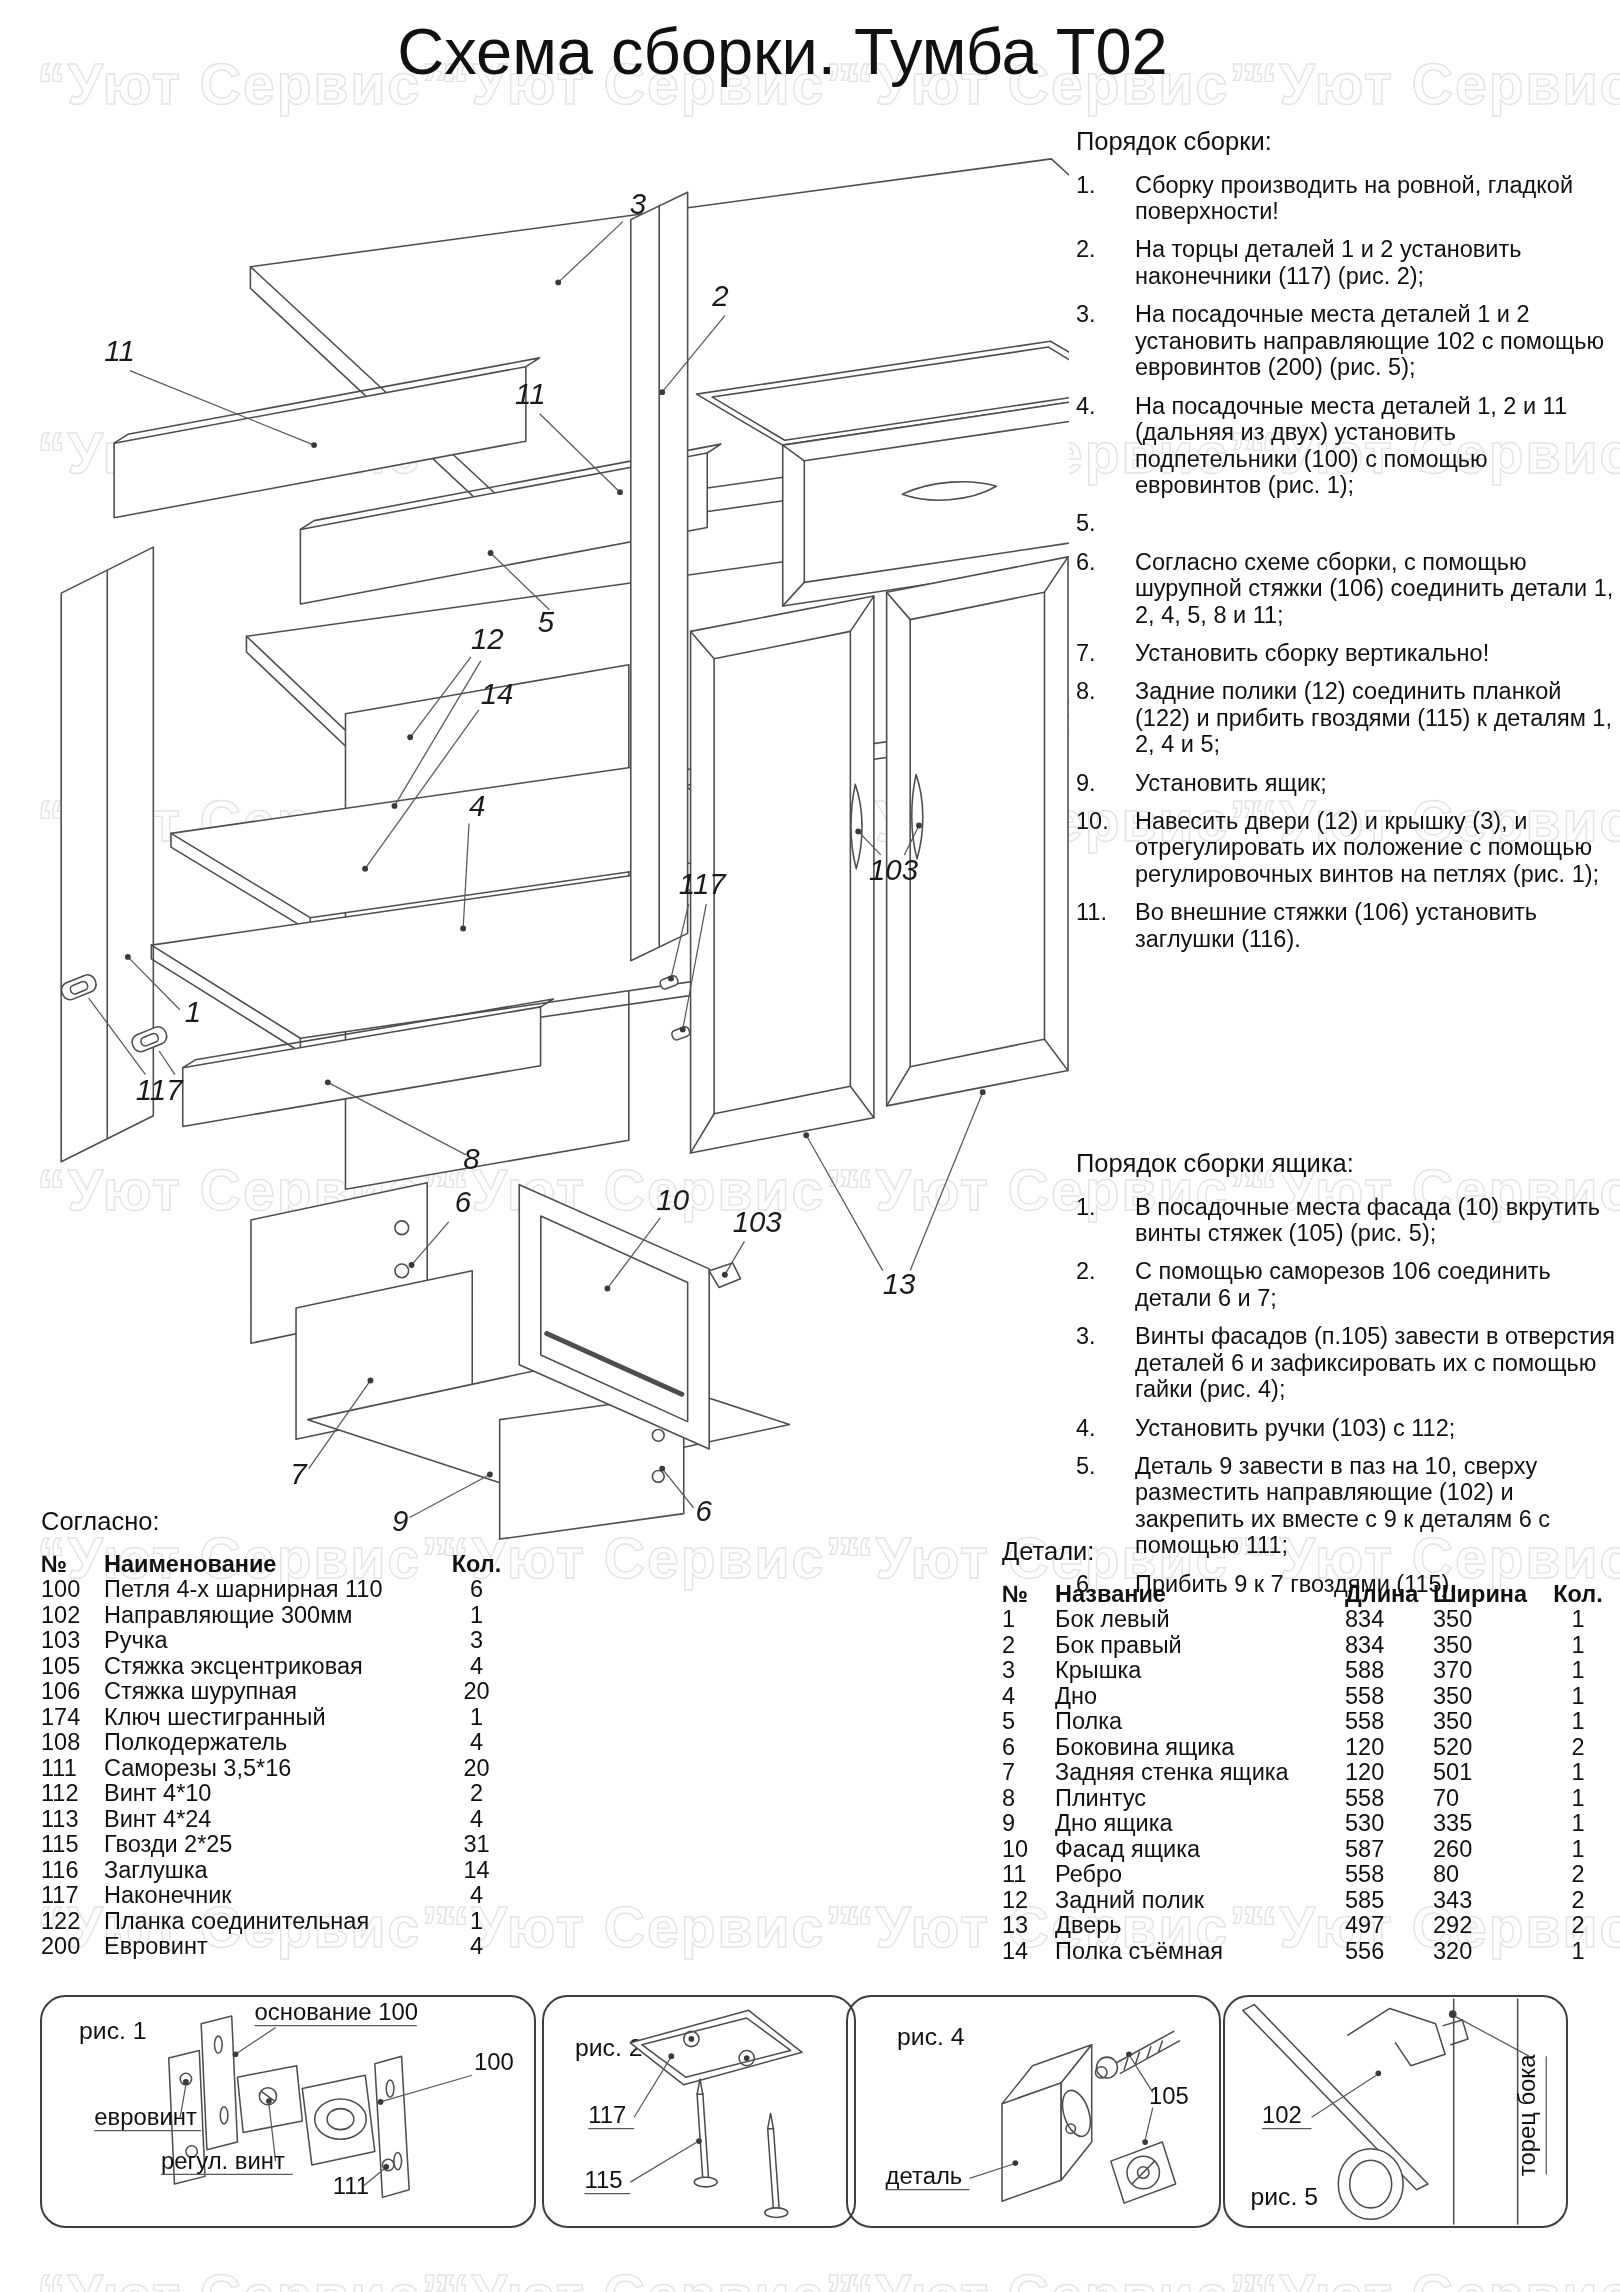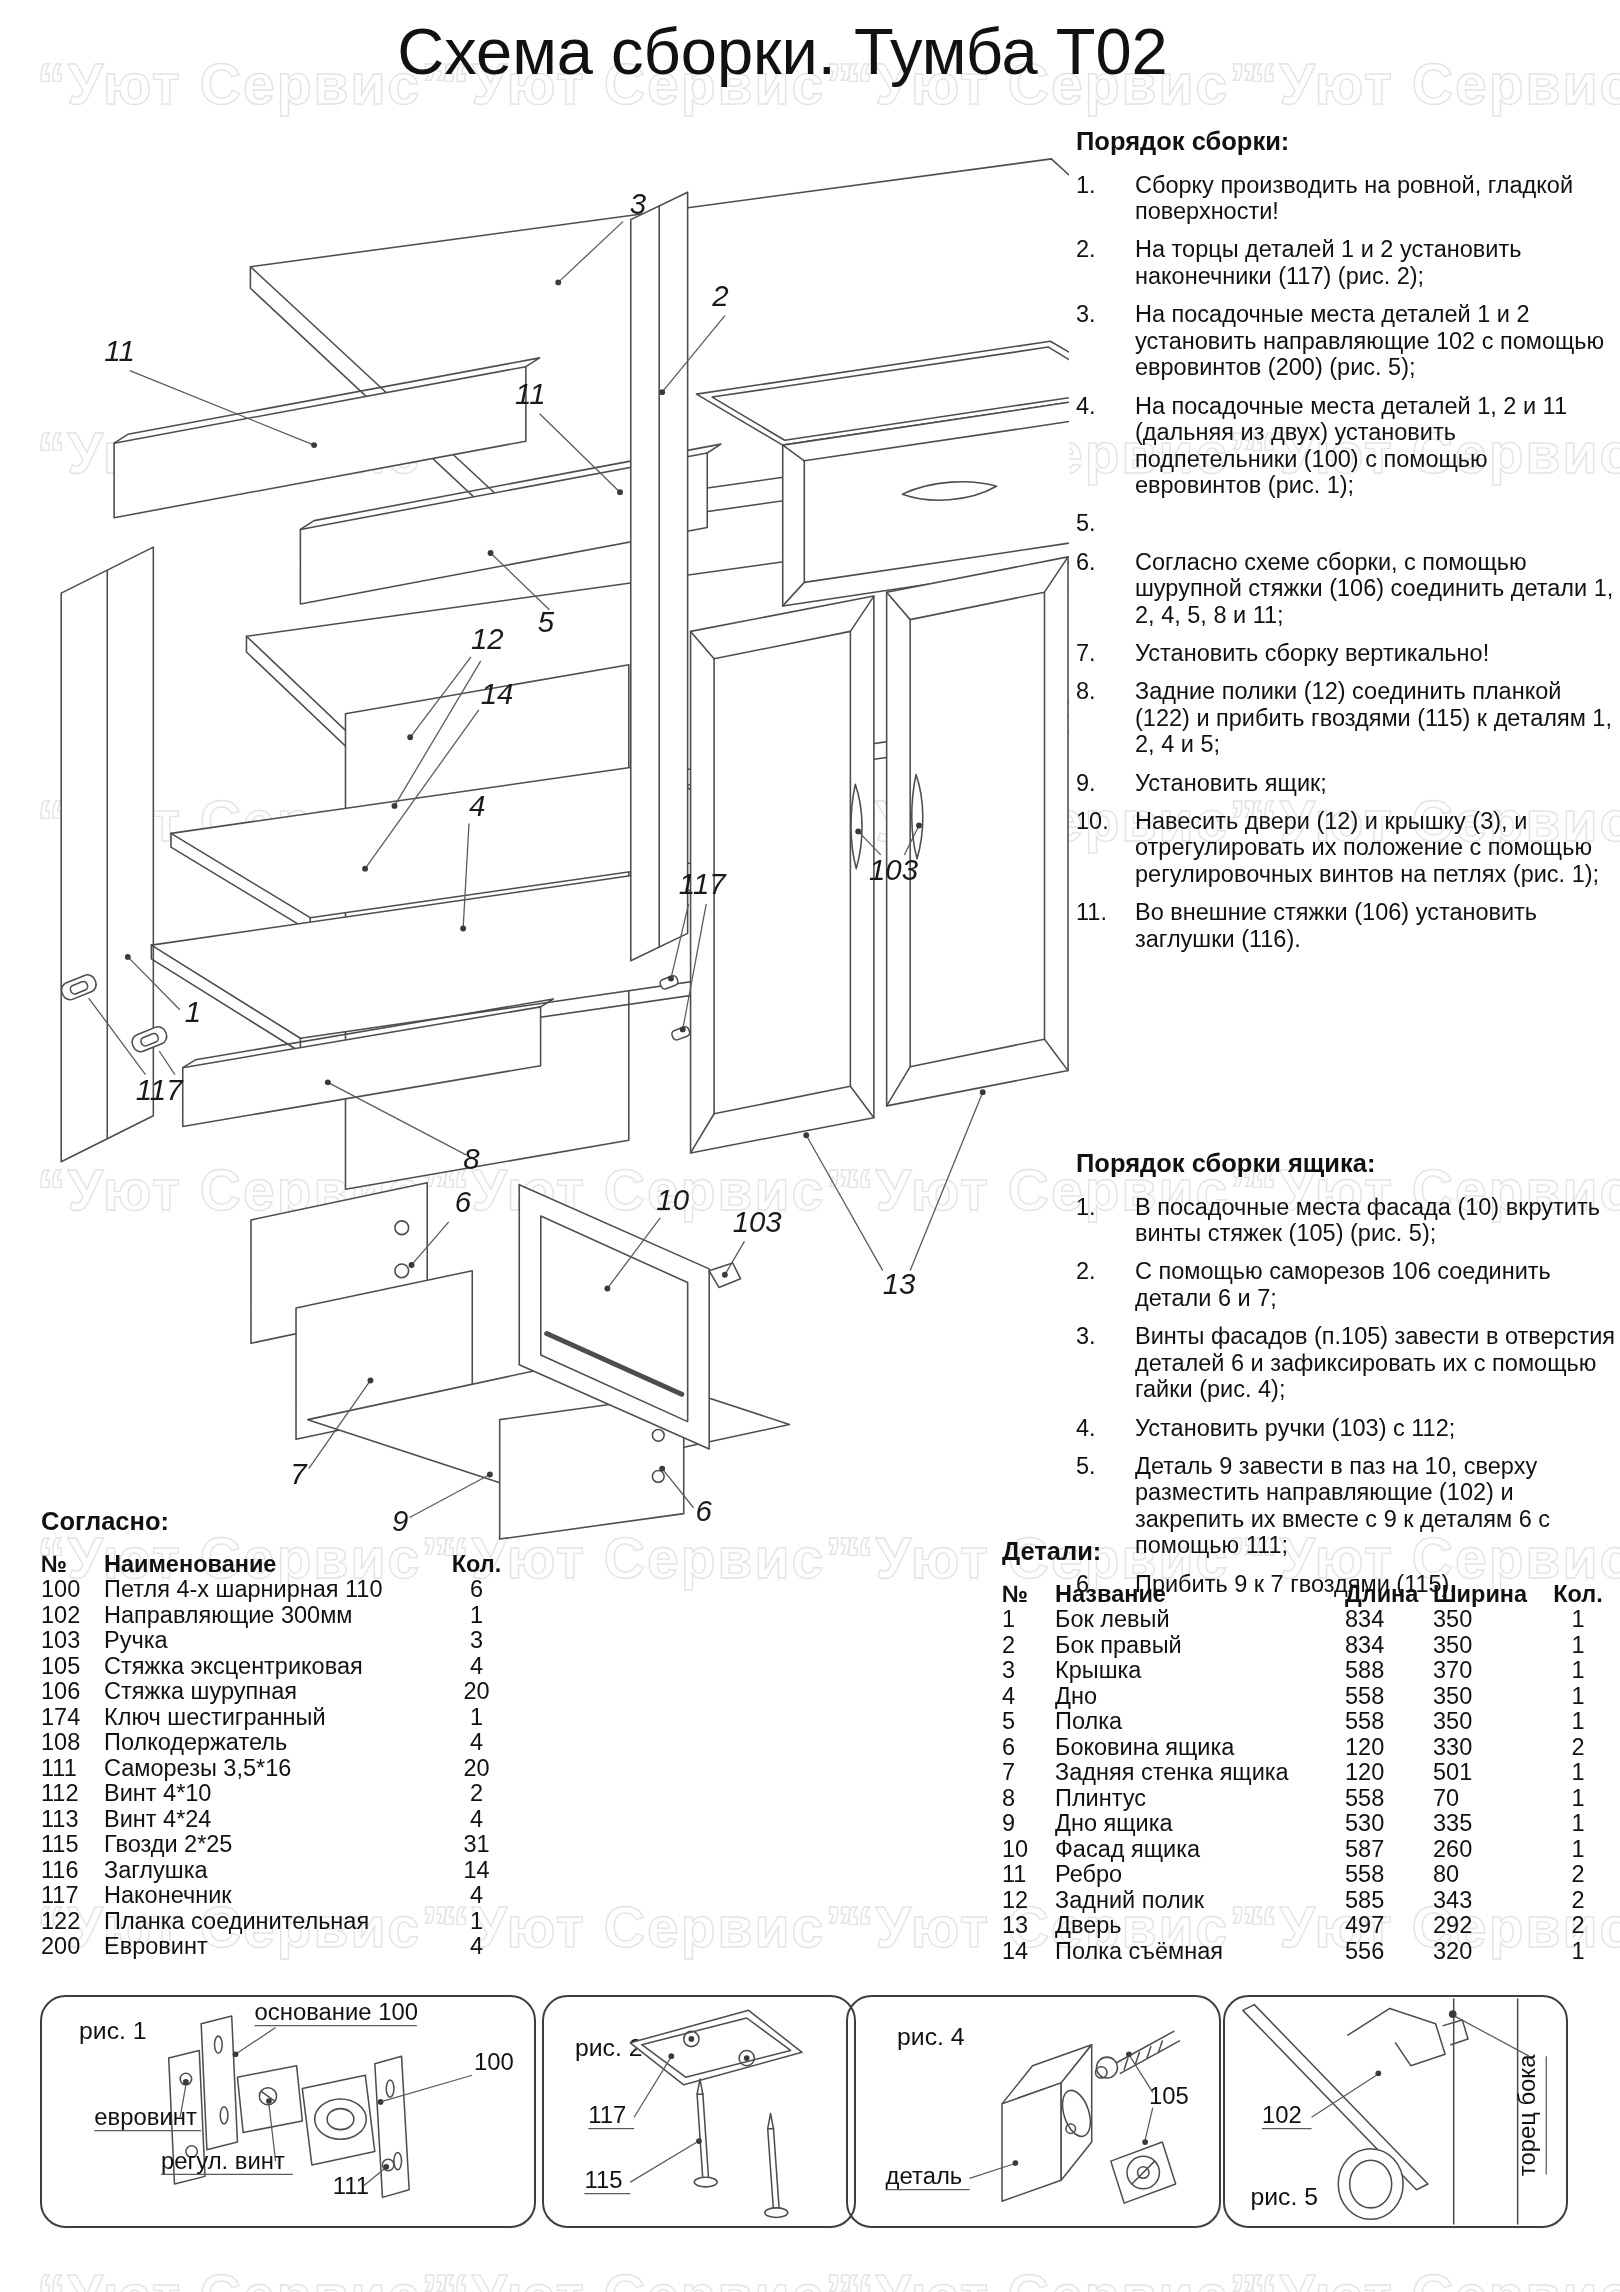--- a/index.html
+++ b/index.html
@@ -16,21 +16,21 @@
   .part{fill:#fff;stroke:#4d4d4d;stroke-width:1.6;stroke-linejoin:round}
   .edge{fill:none;stroke:#4d4d4d;stroke-width:1.6;stroke-linejoin:round;stroke-linecap:round}
   .lead{stroke:#5a5a5a;stroke-width:1.3;fill:none}
   .dot{fill:#3a3a3a;stroke:none}
   text.callout{font-size:30px;font-style:italic;fill:#1a1a1a}
   text.figcap{font-size:26px;fill:#111}
   text.figlab{font-size:25px;fill:#111}
   .sec{position:absolute;z-index:1}
   #assembly{left:1076px;top:127px;width:541px}
   #drawer-assembly{left:1076px;top:1149px;width:541px}
-  .h{font-size:25.5px;font-weight:700;margin:0 0 15.7px 0}
+  .h{font-size:25.5px;font-weight:400;margin:0 0 15.7px 0}
   .step{display:flex;margin-bottom:11.8px;font-size:23.5px;line-height:26.5px}
   .step-num{width:59px;flex:none}
   .step-text{flex:1}
   #hardware{left:41px;top:1507px;width:470px}
   #parts{left:1002px;top:1537px;width:617px}
   table{border-collapse:collapse;width:100%;font-size:23.5px;line-height:25.5px}
   th{text-align:left;font-weight:700;padding:0}
   td{padding:0}
   .hw th:nth-child(1){width:63px}
   .hw th:nth-child(3),.hw td:nth-child(3){width:69px;text-align:center}
@@ -494,21 +494,21 @@
           <td>5</td>
           <td>Полка</td>
           <td>558</td>
           <td>350</td>
           <td>1</td>
         </tr>
         <tr>
           <td>6</td>
           <td>Боковина ящика</td>
           <td>120</td>
-          <td>330</td>
+          <td>520</td>
           <td>2</td>
         </tr>
         <tr>
           <td>7</td>
           <td>Задняя стенка ящика</td>
           <td>120</td>
           <td>501</td>
           <td>1</td>
         </tr>
         <tr>

